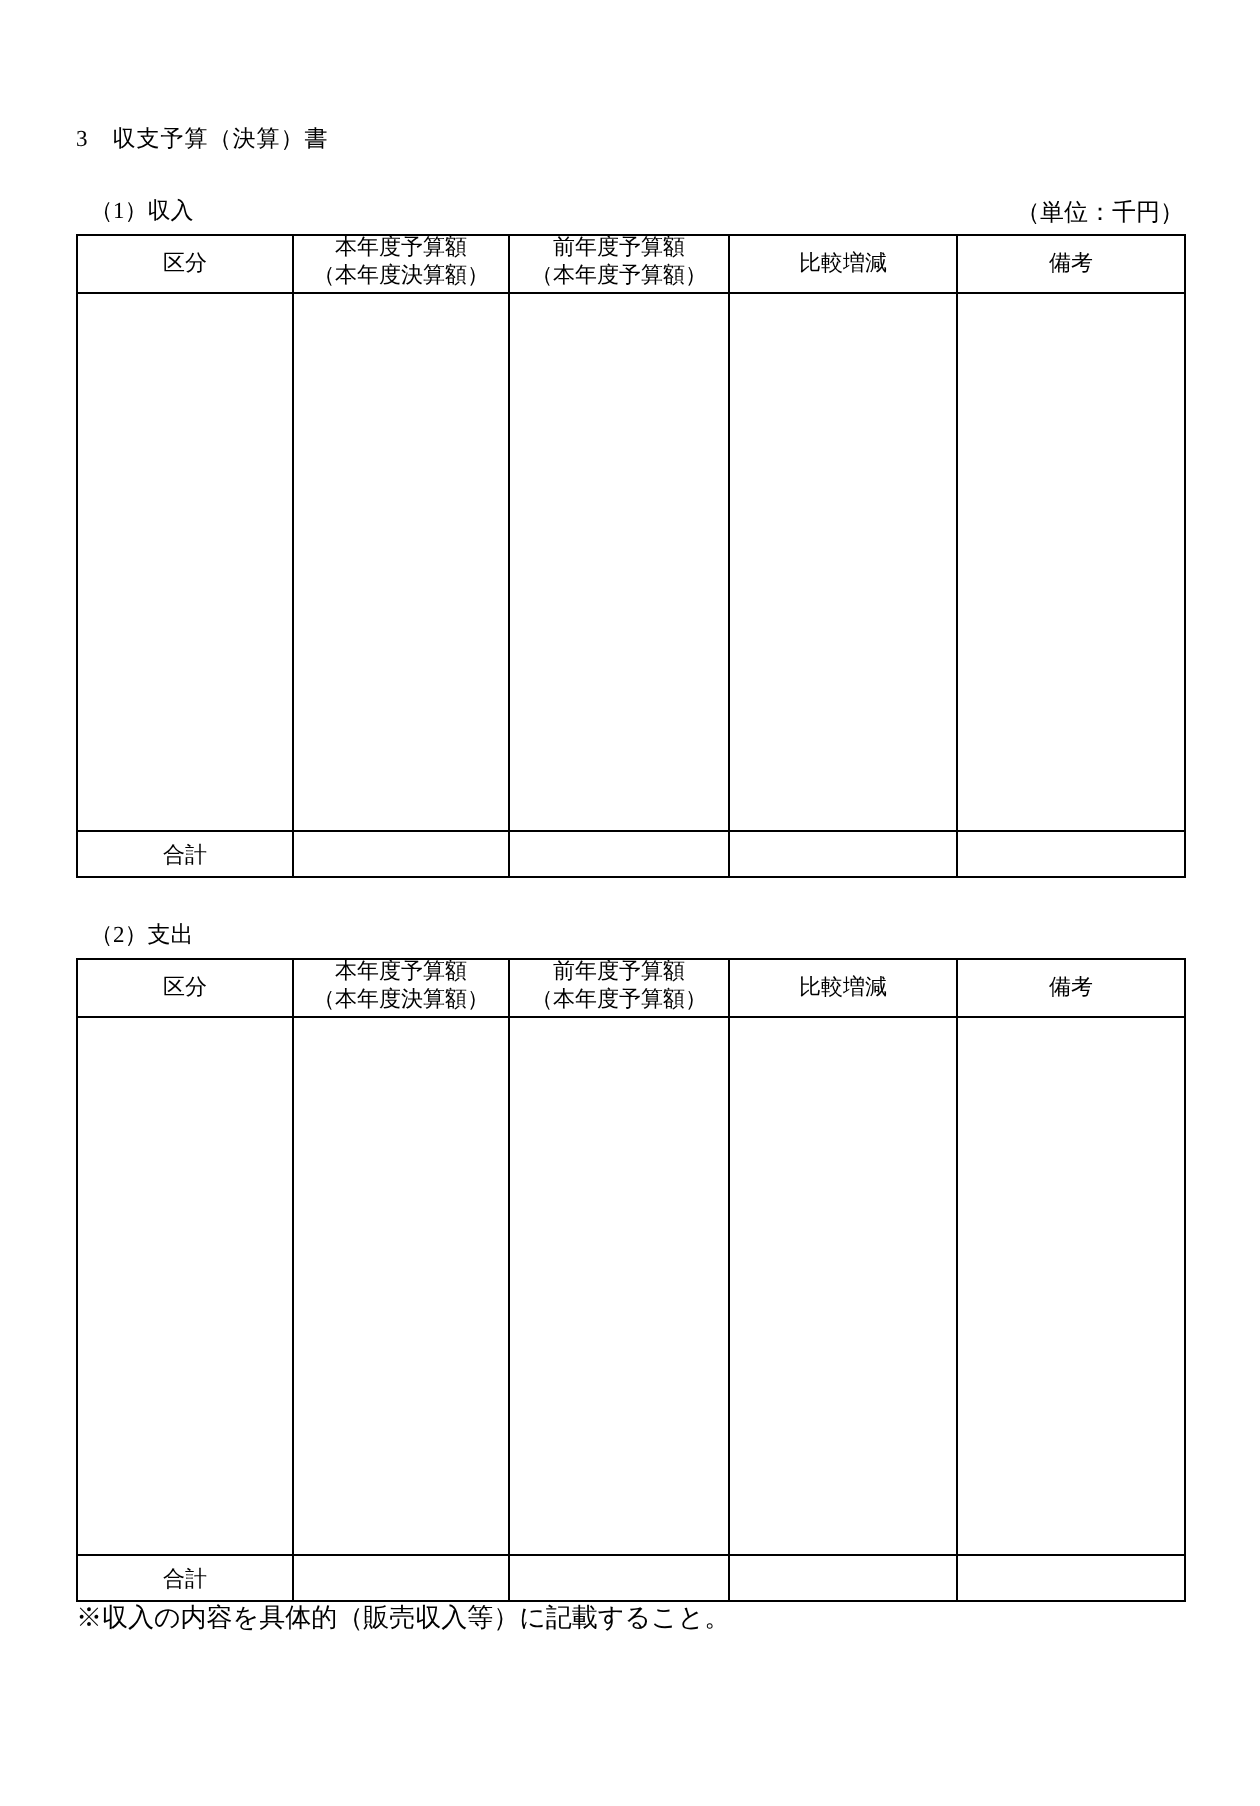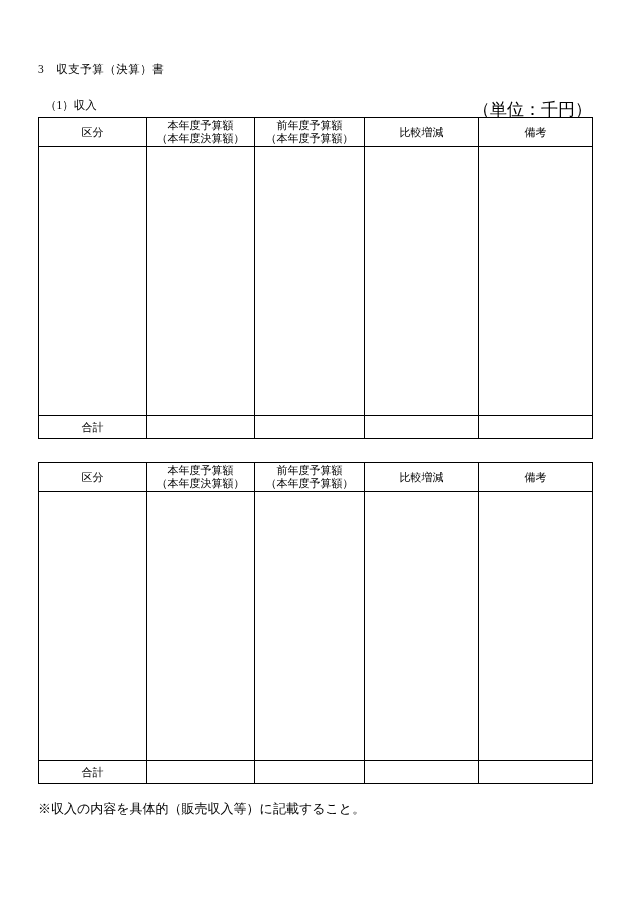--- a/index.html
+++ b/index.html
@@ -46,21 +46,21 @@
     position: absolute;
     left: 7px;
     top: 0;
     white-space: pre;
     text-align: center;
   }
   .unit-note {
     position: absolute;
     right: 0;
     top: 0;
-    font-size: 17px;
+    font-size: 12px;
     white-space: pre;
   }
 
   table.budget {
     border-collapse: collapse;
     width: 554px;
     table-layout: fixed;
     margin-top: 2px;
   }
   table.budget td, table.budget th {
@@ -74,21 +74,21 @@
   table.budget th {
     height: 28px;
     line-height: 13px;
   }
   .col-kubun { width: 108px; }
   .col-hon { width: 108px; }
   .col-zen { width: 110px; }
   .col-hikaku { width: 114px; }
   .col-biko { width: 114px; }
 
-  .hdr-two-line .l1 { display: block; }
+  .hdr-two-line .l1 { display: block; font-family: Liberation Mono, monospace; }
   .hdr-two-line .l2 { display: block; }
 
   .body-row td {
     height: 268px;
   }
   .total-row td {
     height: 22px;
   }
   .total-label {
     font-size: 11px;
@@ -151,20 +151,23 @@
           <td></td>
           <td></td>
           <td></td>
           <td></td>
         </tr>
       </tbody>
     </table>
   </div>
 
   <div class="section section-expense">
+    <div class="section-head">
+      <span class="section-label">（2）支出</span>
+    </div>
     <table class="budget">
       <colgroup>
         <col class="col-kubun">
         <col class="col-hon">
         <col class="col-zen">
         <col class="col-hikaku">
         <col class="col-biko">
       </colgroup>
       <thead>
         <tr>

